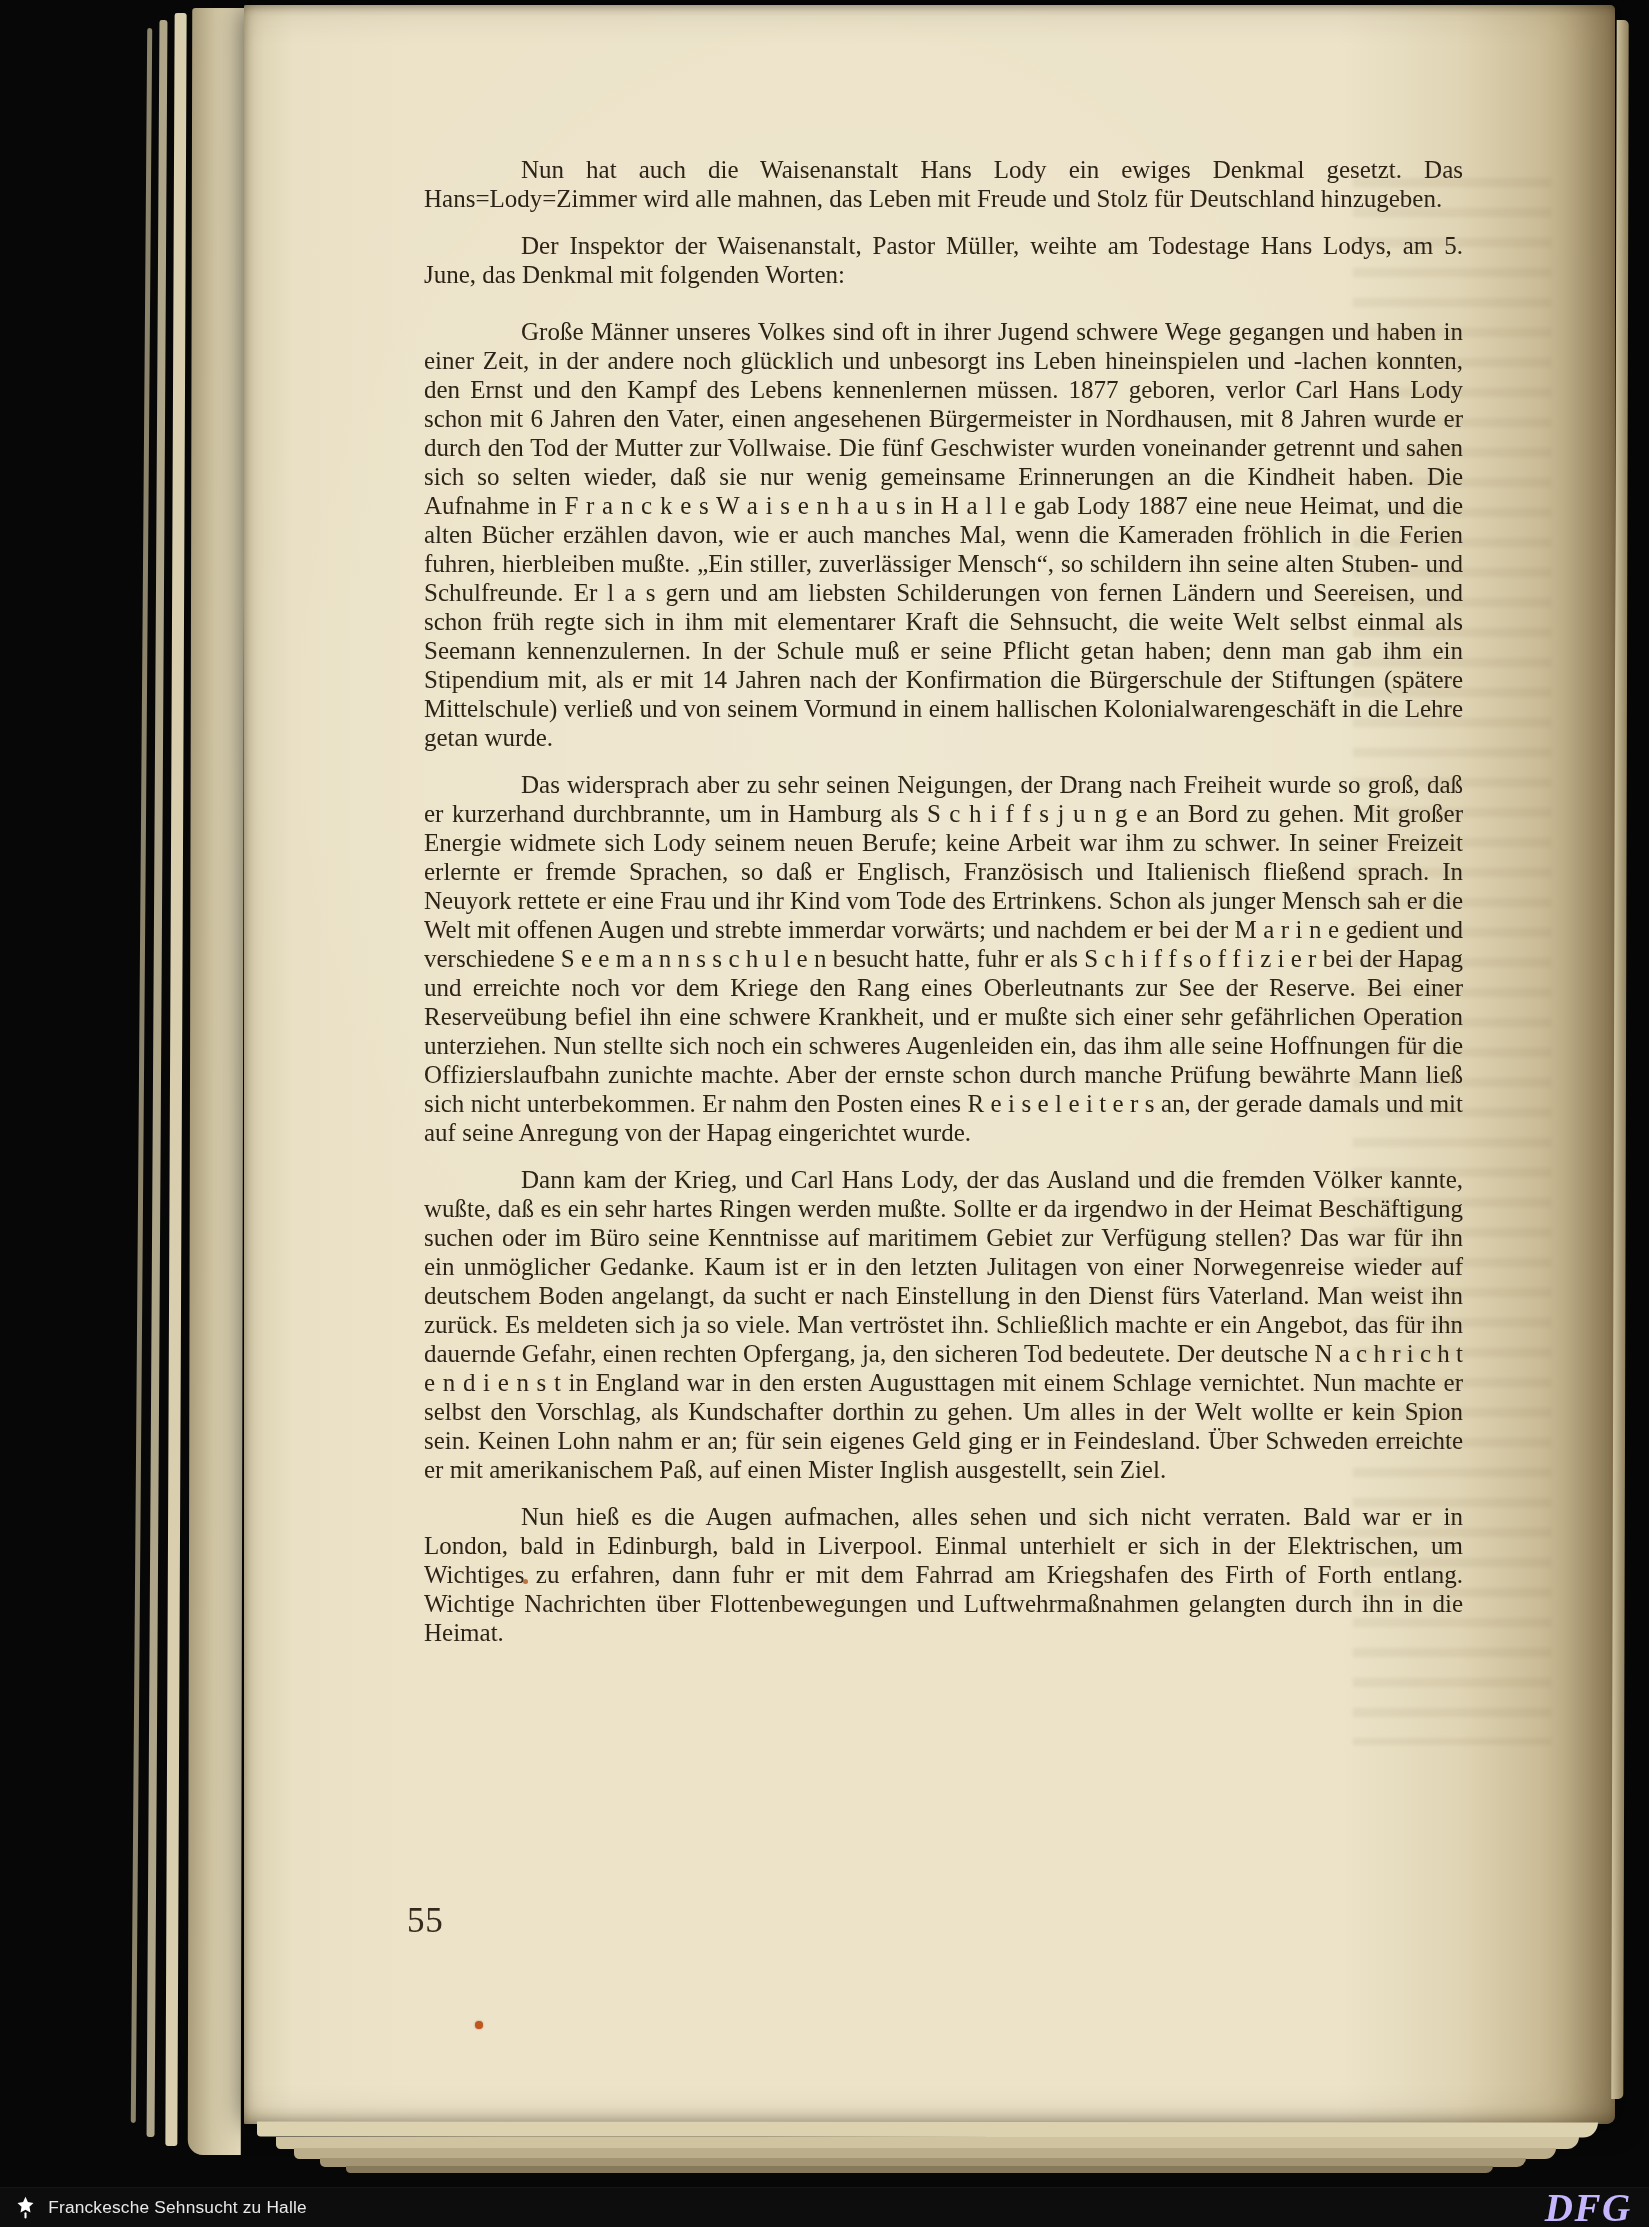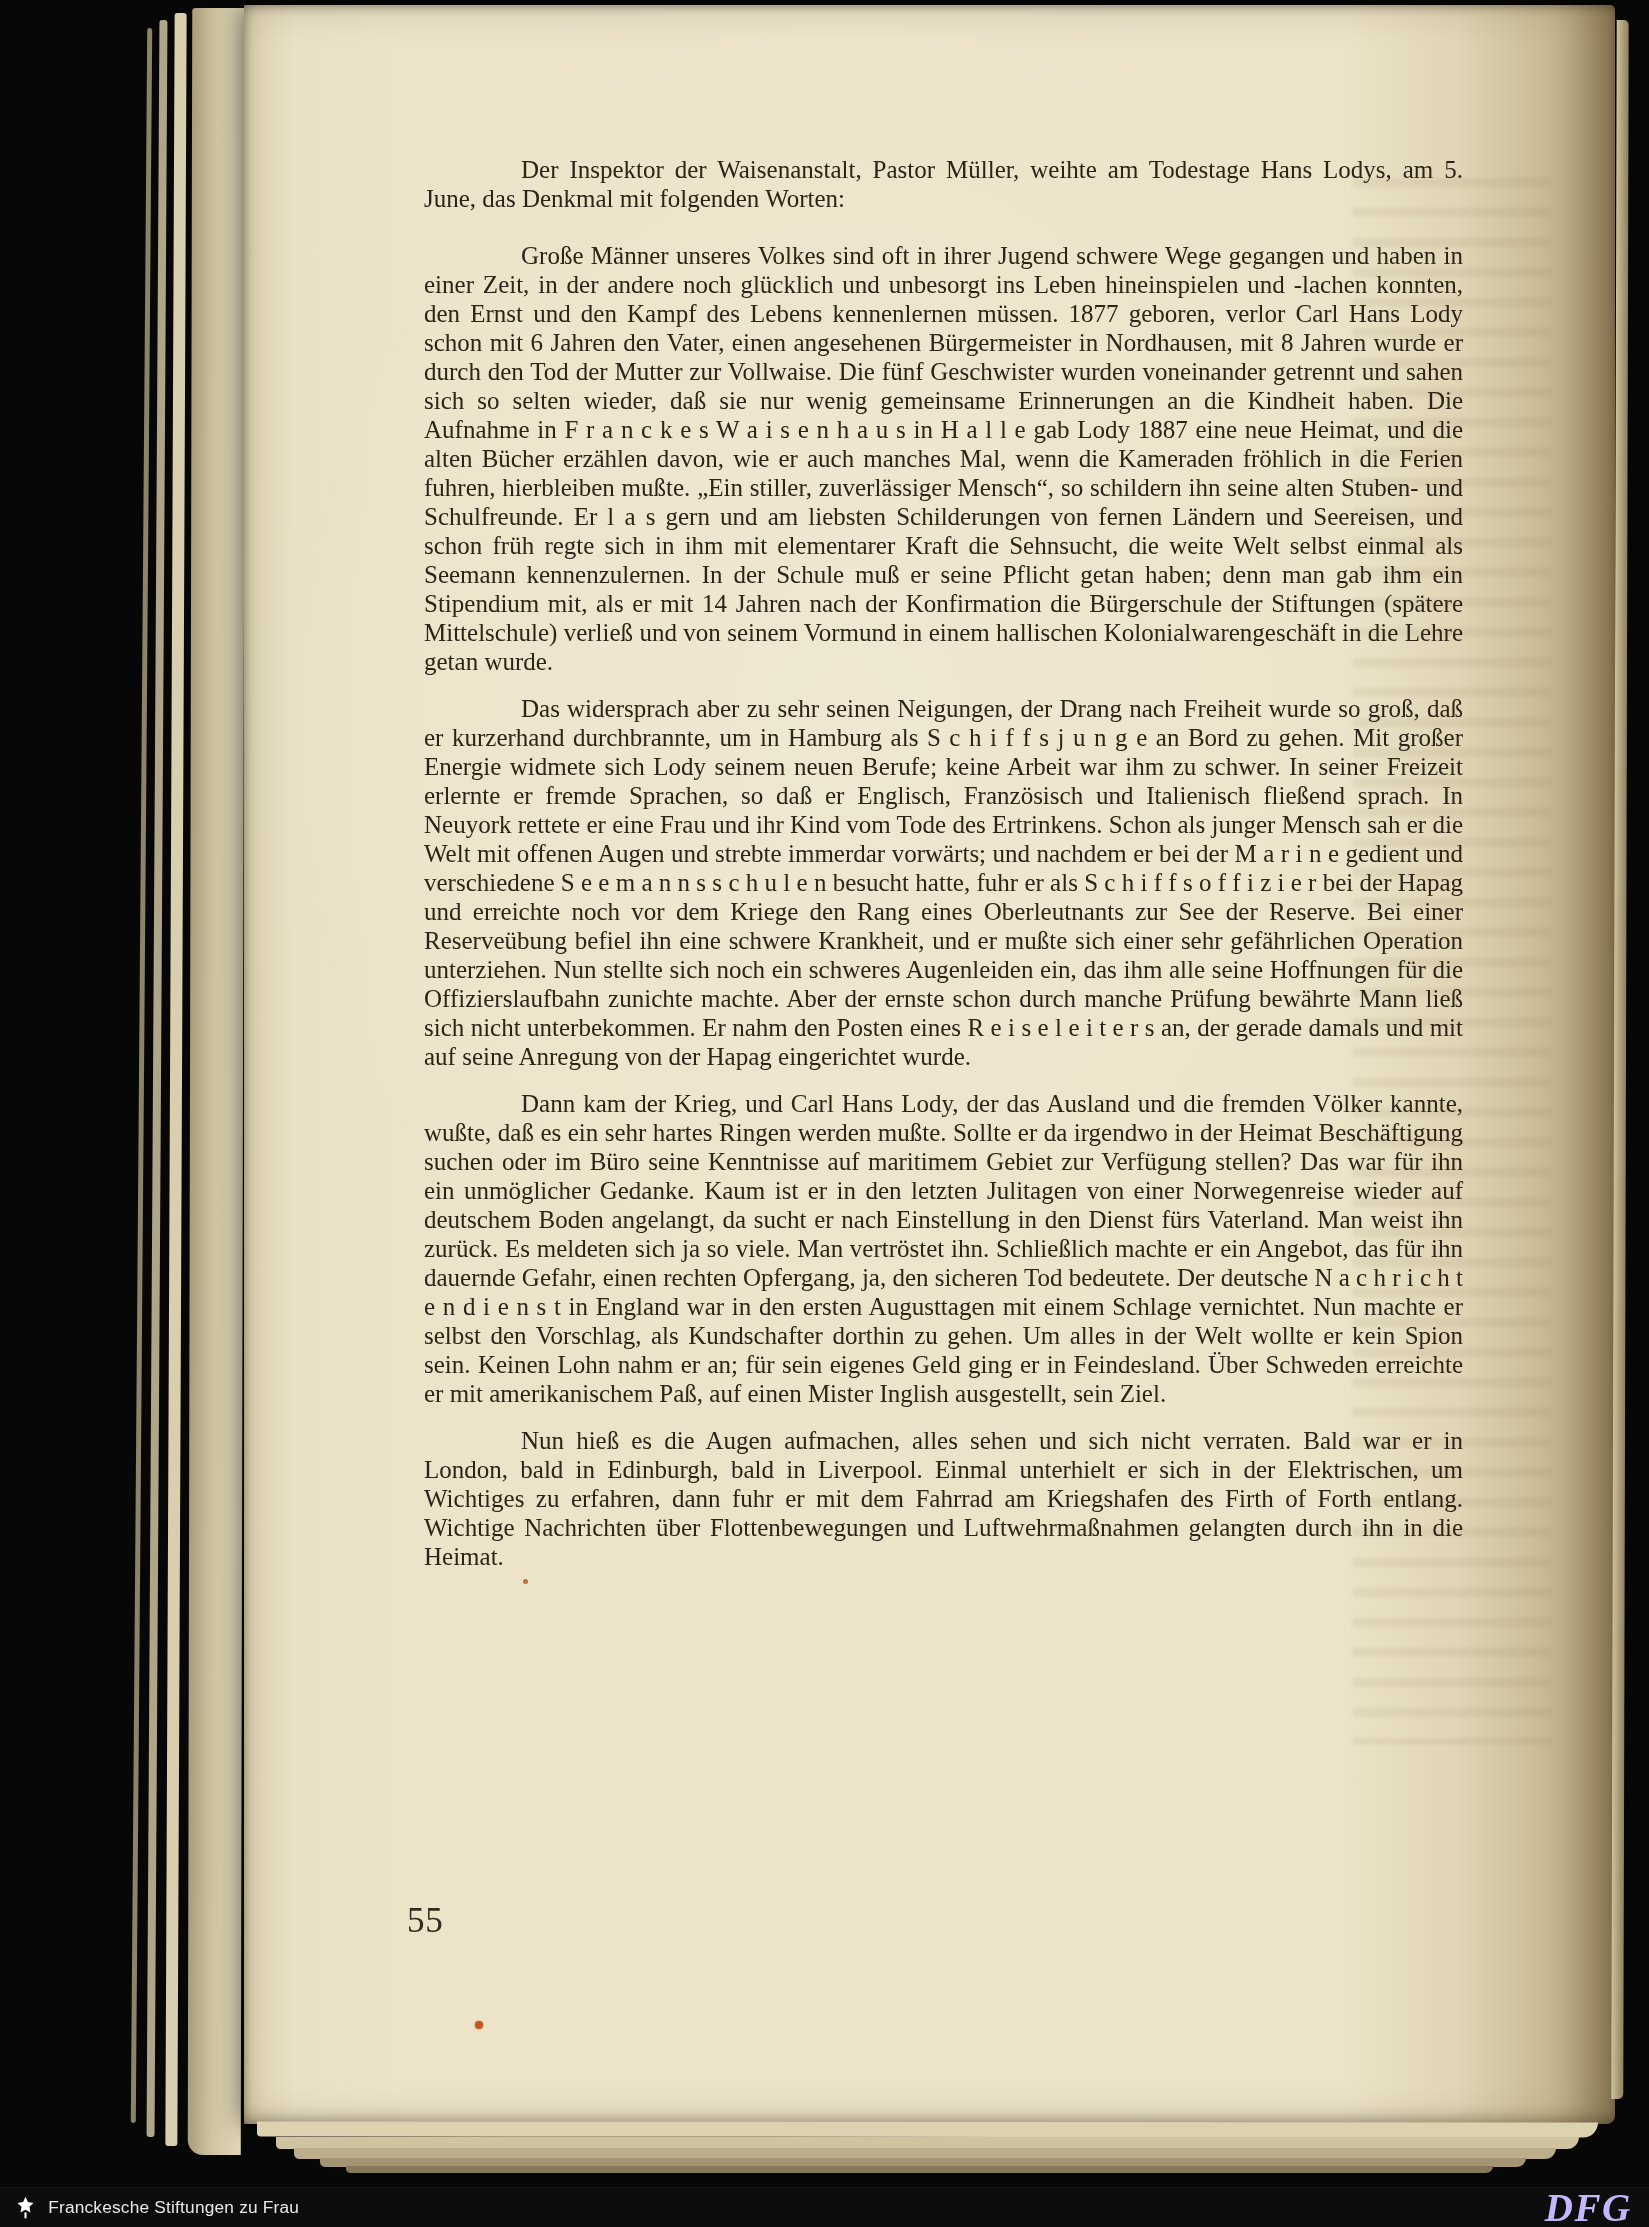--- a/index.html
+++ b/index.html
@@ -119,20 +119,21 @@
   <div class="edge edge-3"></div>
   <div class="edge edge-4"></div>
 
   <div class="topedge-1"></div>
   <div class="topedge-2"></div>
 
   <div class="page">
     <div class="showthrough"></div>
 
     <div class="text-block">
+      <p>Nun hat auch die Waisenanstalt Hans Lody ein ewiges Denkmal gesetzt. Das Hans=Lody=Zimmer wird alle mahnen, das Leben mit Freude und Stolz für Deutschland hinzugeben.</p>
       <p>Der Inspektor der Waisenanstalt, Pastor Müller, weihte am Todestage Hans Lodys, am 5. June, das Denkmal mit folgenden Worten:</p>
       <p class="speech-start">Große Männer unseres Volkes sind oft in ihrer Jugend schwere Wege gegangen und haben in einer Zeit, in der andere noch glücklich und unbesorgt ins Leben hineinspielen und -lachen konnten, den Ernst und den Kampf des Lebens kennenlernen müssen. 1877 geboren, verlor Carl Hans Lody schon mit 6 Jahren den Vater, einen angesehenen Bürgermeister in Nordhausen, mit 8 Jahren wurde er durch den Tod der Mutter zur Vollwaise. Die fünf Geschwister wurden voneinander getrennt und sahen sich so selten wieder, daß sie nur wenig gemeinsame Erinnerungen an die Kindheit haben. Die Aufnahme in F r a n c k e s  W a i s e n h a u s  in  H a l l e gab Lody 1887 eine neue Heimat, und die alten Bücher erzählen davon, wie er auch manches Mal, wenn die Kameraden fröhlich in die Ferien fuhren, hierbleiben mußte. „Ein stiller, zuverlässiger Mensch“, so schildern ihn seine alten Stuben- und Schulfreunde. Er l a s gern und am liebsten Schilderungen von fernen Ländern und Seereisen, und schon früh regte sich in ihm mit elementarer Kraft die Sehnsucht, die weite Welt selbst einmal als Seemann kennenzulernen. In der Schule muß er seine Pflicht getan haben; denn man gab ihm ein Stipendium mit, als er mit 14 Jahren nach der Konfirmation die Bürgerschule der Stiftungen (spätere Mittelschule) verließ und von seinem Vormund in einem hallischen Kolonialwarengeschäft in die Lehre getan wurde.</p>
       <p>Das widersprach aber zu sehr seinen Neigungen, der Drang nach Freiheit wurde so groß, daß er kurzerhand durchbrannte, um in Hamburg als S c h i f f s j u n g e an Bord zu gehen. Mit großer Energie widmete sich Lody seinem neuen Berufe; keine Arbeit war ihm zu schwer. In seiner Freizeit erlernte er fremde Sprachen, so daß er Englisch, Französisch und Italienisch fließend sprach. In Neuyork rettete er eine Frau und ihr Kind vom Tode des Ertrinkens. Schon als junger Mensch sah er die Welt mit offenen Augen und strebte immerdar vorwärts; und nachdem er bei der M a r i n e gedient und verschiedene S e e m a n n s s c h u l e n besucht hatte, fuhr er als S c h i f f s o f f i z i e r bei der Hapag und erreichte noch vor dem Kriege den Rang eines Oberleutnants zur See der Reserve. Bei einer Reserveübung befiel ihn eine schwere Krankheit, und er mußte sich einer sehr gefährlichen Operation unterziehen. Nun stellte sich noch ein schweres Augenleiden ein, das ihm alle seine Hoffnungen für die Offizierslaufbahn zunichte machte. Aber der ernste schon durch manche Prüfung bewährte Mann ließ sich nicht unterbekommen. Er nahm den Posten eines R e i s e l e i t e r s an, der gerade damals und mit auf seine Anregung von der Hapag eingerichtet wurde.</p>
       <p>Dann kam der Krieg, und Carl Hans Lody, der das Ausland und die fremden Völker kannte, wußte, daß es ein sehr hartes Ringen werden mußte. Sollte er da irgendwo in der Heimat Beschäftigung suchen oder im Büro seine Kenntnisse auf maritimem Gebiet zur Verfügung stellen? Das war für ihn ein unmöglicher Gedanke. Kaum ist er in den letzten Julitagen von einer Norwegenreise wieder auf deutschem Boden angelangt, da sucht er nach Einstellung in den Dienst fürs Vaterland. Man weist ihn zurück. Es meldeten sich ja so viele. Man vertröstet ihn. Schließlich machte er ein Angebot, das für ihn dauernde Gefahr, einen rechten Opfergang, ja, den sicheren Tod bedeutete. Der deutsche N a c h r i c h t e n d i e n s t in England war in den ersten Augusttagen mit einem Schlage vernichtet. Nun machte er selbst den Vorschlag, als Kundschafter dorthin zu gehen. Um alles in der Welt wollte er kein Spion sein. Keinen Lohn nahm er an; für sein eigenes Geld ging er in Feindesland. Über Schweden erreichte er mit amerikanischem Paß, auf einen Mister Inglish ausgestellt, sein Ziel.</p>
       <p>Nun hieß es die Augen aufmachen, alles sehen und sich nicht verraten. Bald war er in London, bald in Edinburgh, bald in Liverpool. Einmal unterhielt er sich in der Elektrischen, um Wichtiges zu erfahren, dann fuhr er mit dem Fahrrad am Kriegshafen des Firth of Forth entlang. Wichtige Nachrichten über Flottenbewegungen und Luftwehrmaßnahmen gelangten durch ihn in die Heimat.</p>
     </div>
 
     <div class="page-number">55</div>
 
     <div class="stain stain-1"></div>
@@ -150,17 +151,17 @@
 </div>
 
 <div class="footer">
   <div class="footer-left">
     <span class="fs-logo">
       <svg width="25" height="25" viewBox="0 0 24 24" aria-hidden="true">
         <path fill="#ffffff" d="M12 1.6l2.3 5 5.4 1-3.9 3.7 1 5.4L12 14.1l-4.8 2.6 1-5.4L4.3 7.6l5.4-1z"></path>
         <rect fill="#ffffff" x="11" y="16.5" width="2" height="6" rx="1"></rect>
       </svg>
     </span>
-    <span class="label">Franckesche Stiftungen zu Frau</span>
+    <span class="label">Franckesche Sehnsucht zu Halle</span>
   </div>
   <div class="dfg">DFG</div>
 </div>
 
 
 </body></html>

